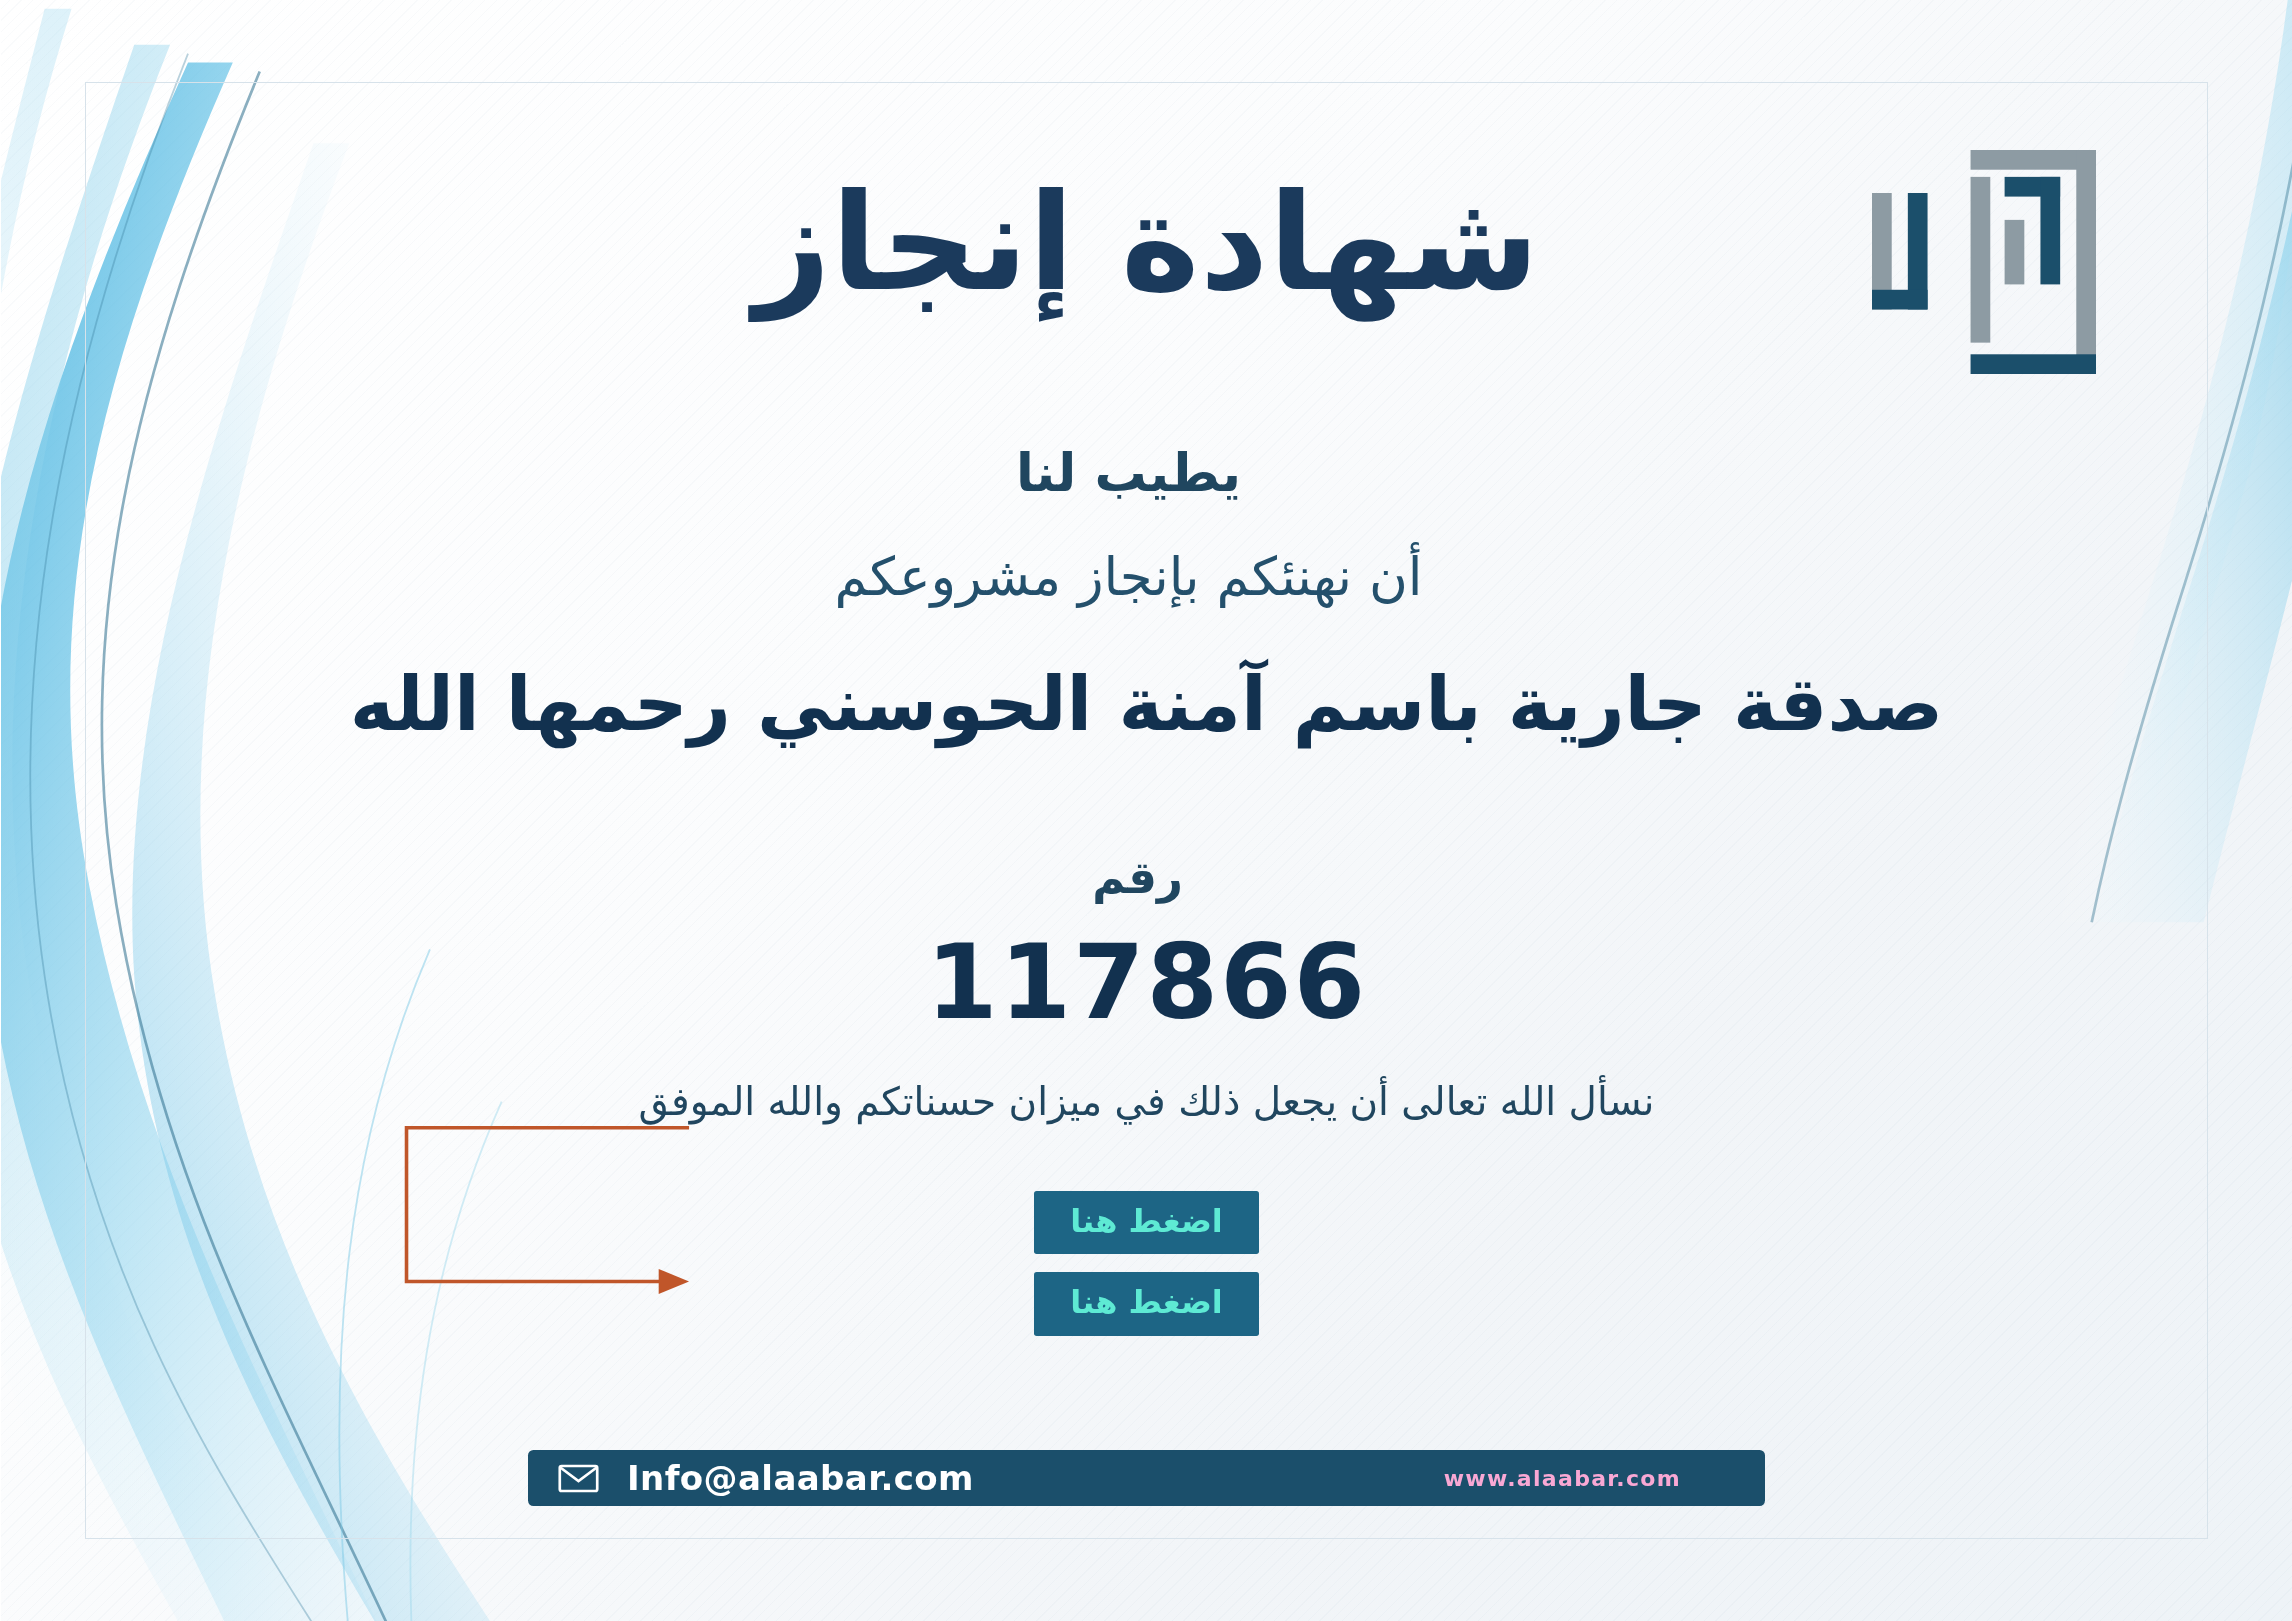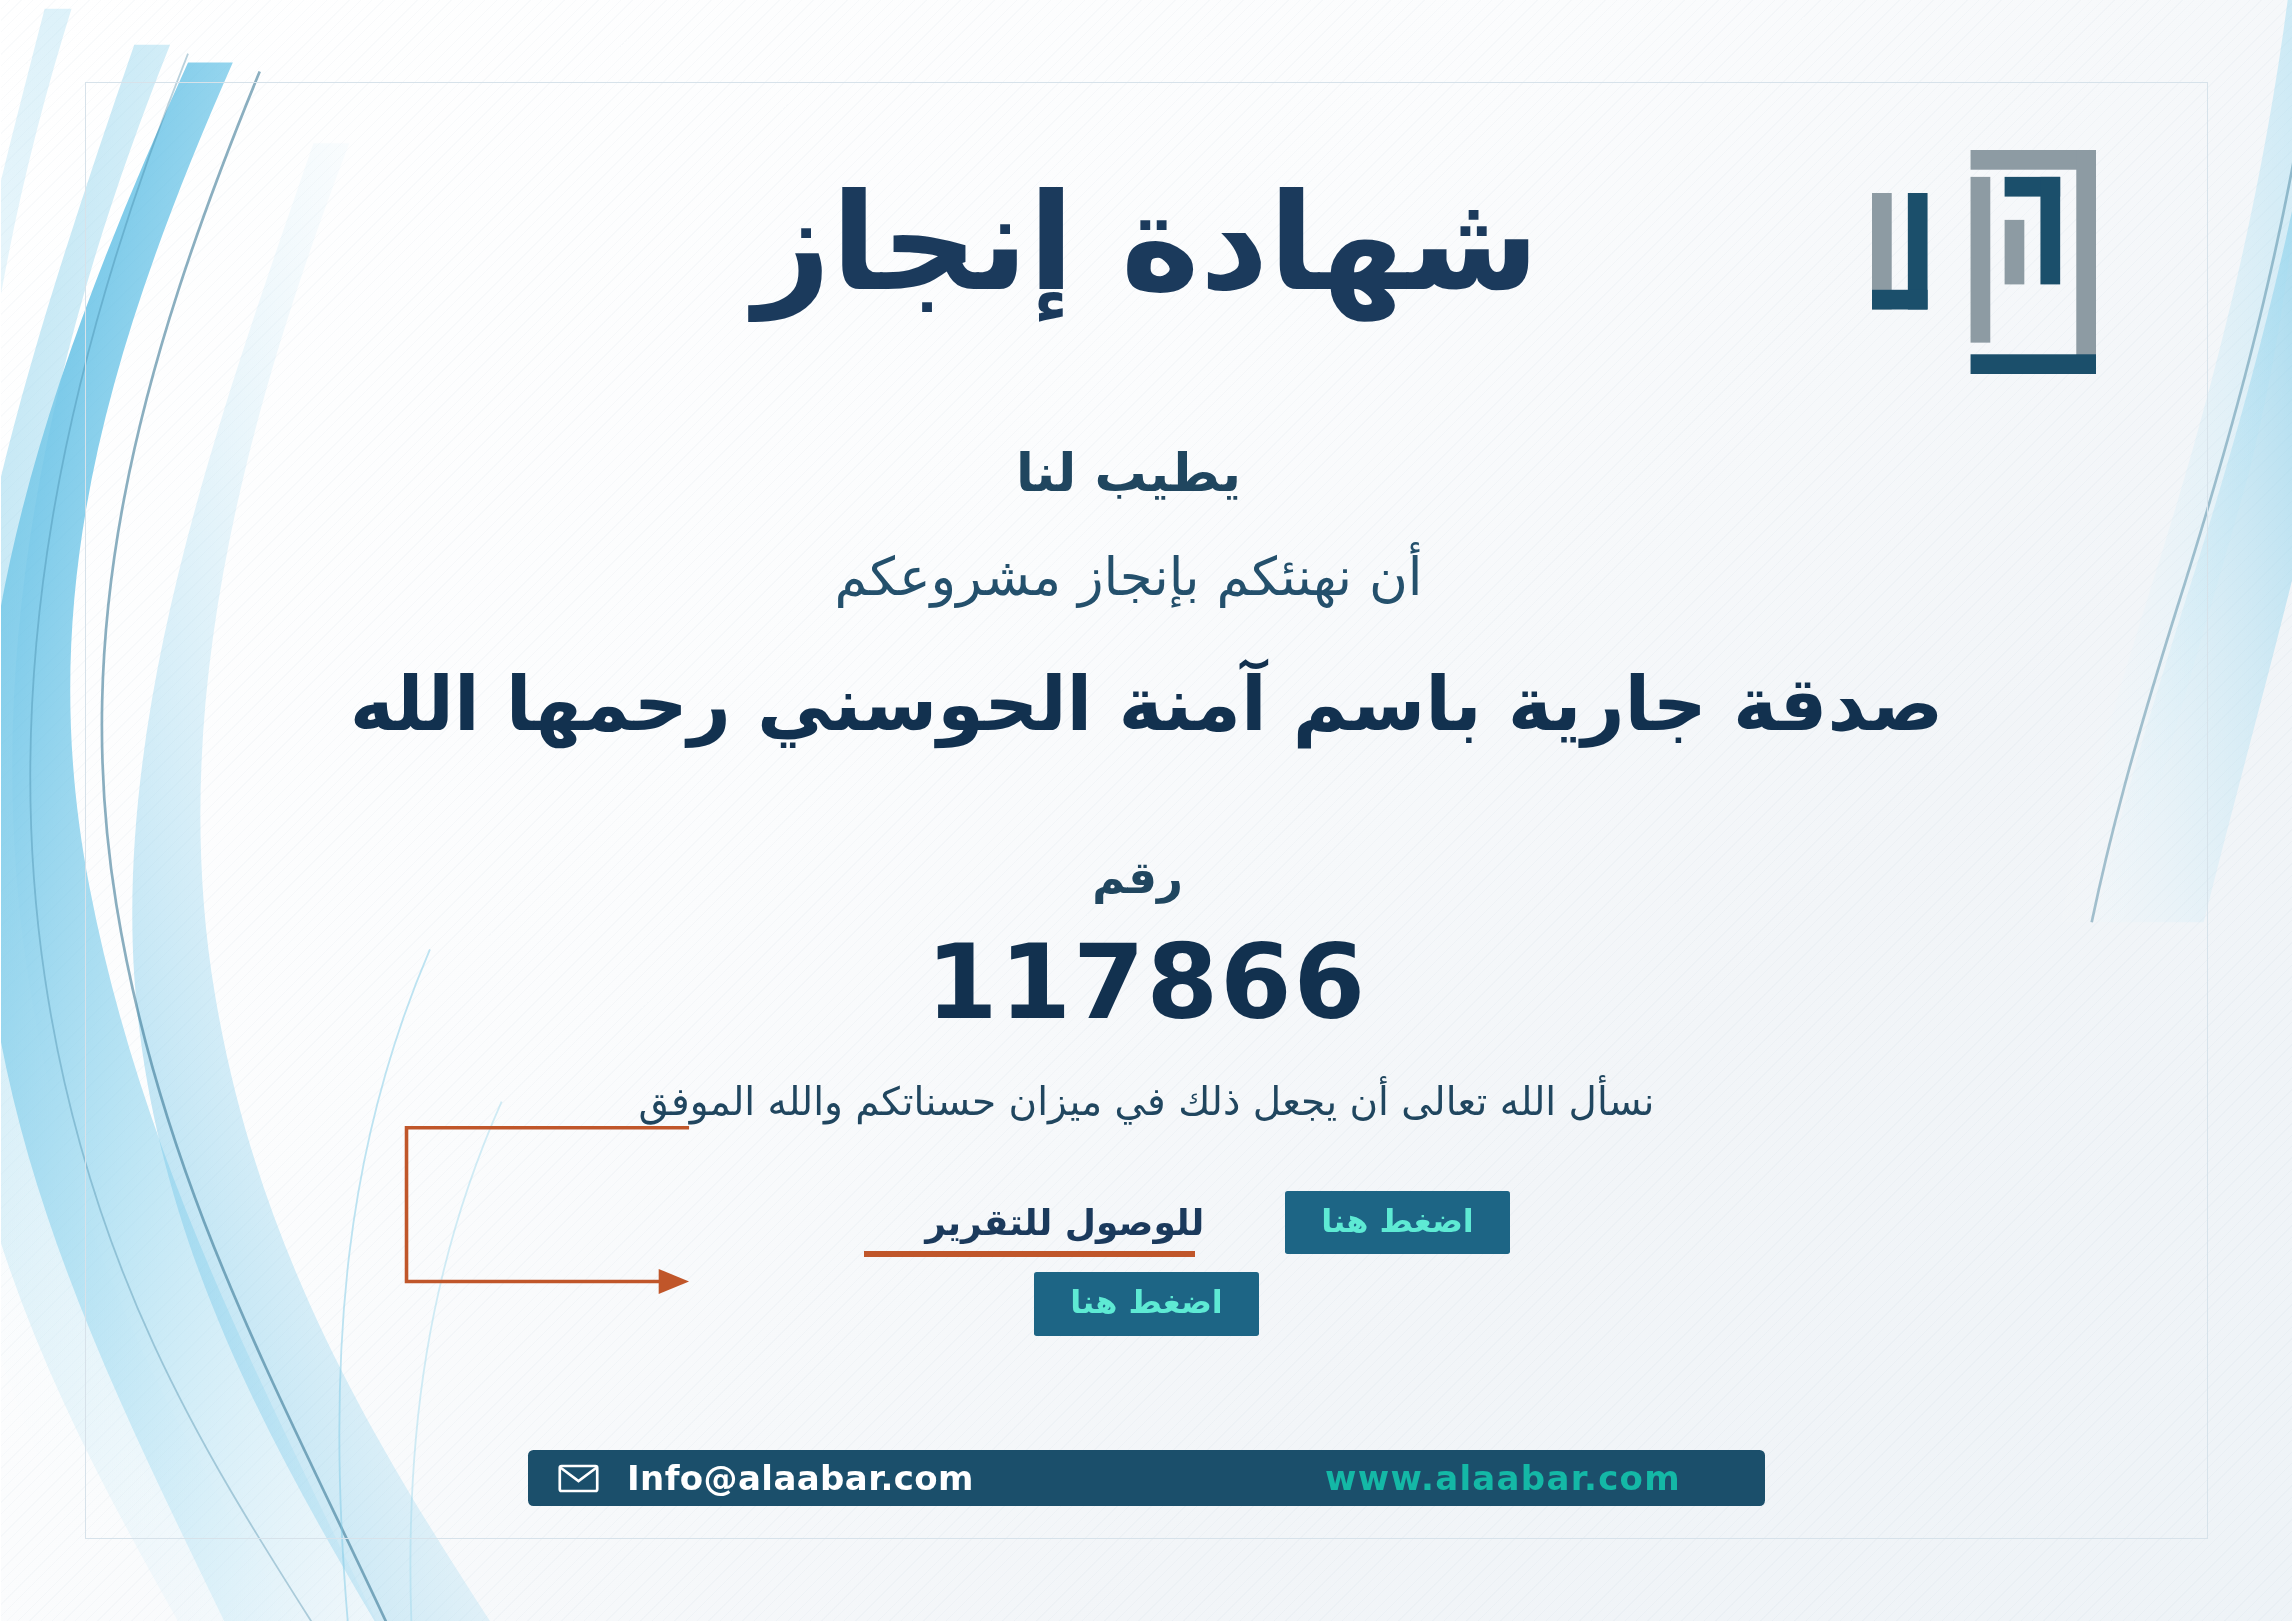--- a/index.html
+++ b/index.html
@@ -257,22 +257,22 @@
     height: 29px;
     flex: 0 0 auto;
   }
   .footer-email {
     color: #ffffff;
     font-size: 34px;
     font-weight: 700;
     letter-spacing: 0.4px;
   }
   .footer-site {
-    color: #14b8a6;
-    font-size: 34px;
+    color: #f9a8d4;
+    font-size: 22px;
     font-weight: 700;
     letter-spacing: 1.3px;
     padding-right: 54px;
   }
 </style>
 </head>
 <body>
 
 <div id="certificate">
 
@@ -350,21 +350,20 @@
   </div>
 
   <svg class="arrow-annot" viewBox="0 0 340 220">
     <path d="M330,14 L14,14 L14,186 L300,186" fill="none" stroke="#c0562a" stroke-width="4"></path>
     <path d="M296,172 L330,186 L296,200 Z" fill="#c0562a"></path>
   </svg>
 
   <div class="links">
     <div class="link-row">
       <button class="btn">اضغط هنا</button>
-      <div class="link-label underlined">للوصول للتقرير</div>
     </div>
     <div class="link-row">
       <button class="btn">اضغط هنا</button>
     </div>
   </div>
 
   <div class="footer">
     <div class="footer-left">
       <svg class="mail-icon" viewBox="0 0 46 32">
         <rect x="2" y="2" width="42" height="28" rx="2" fill="none" stroke="#ffffff" stroke-width="3"></rect>

